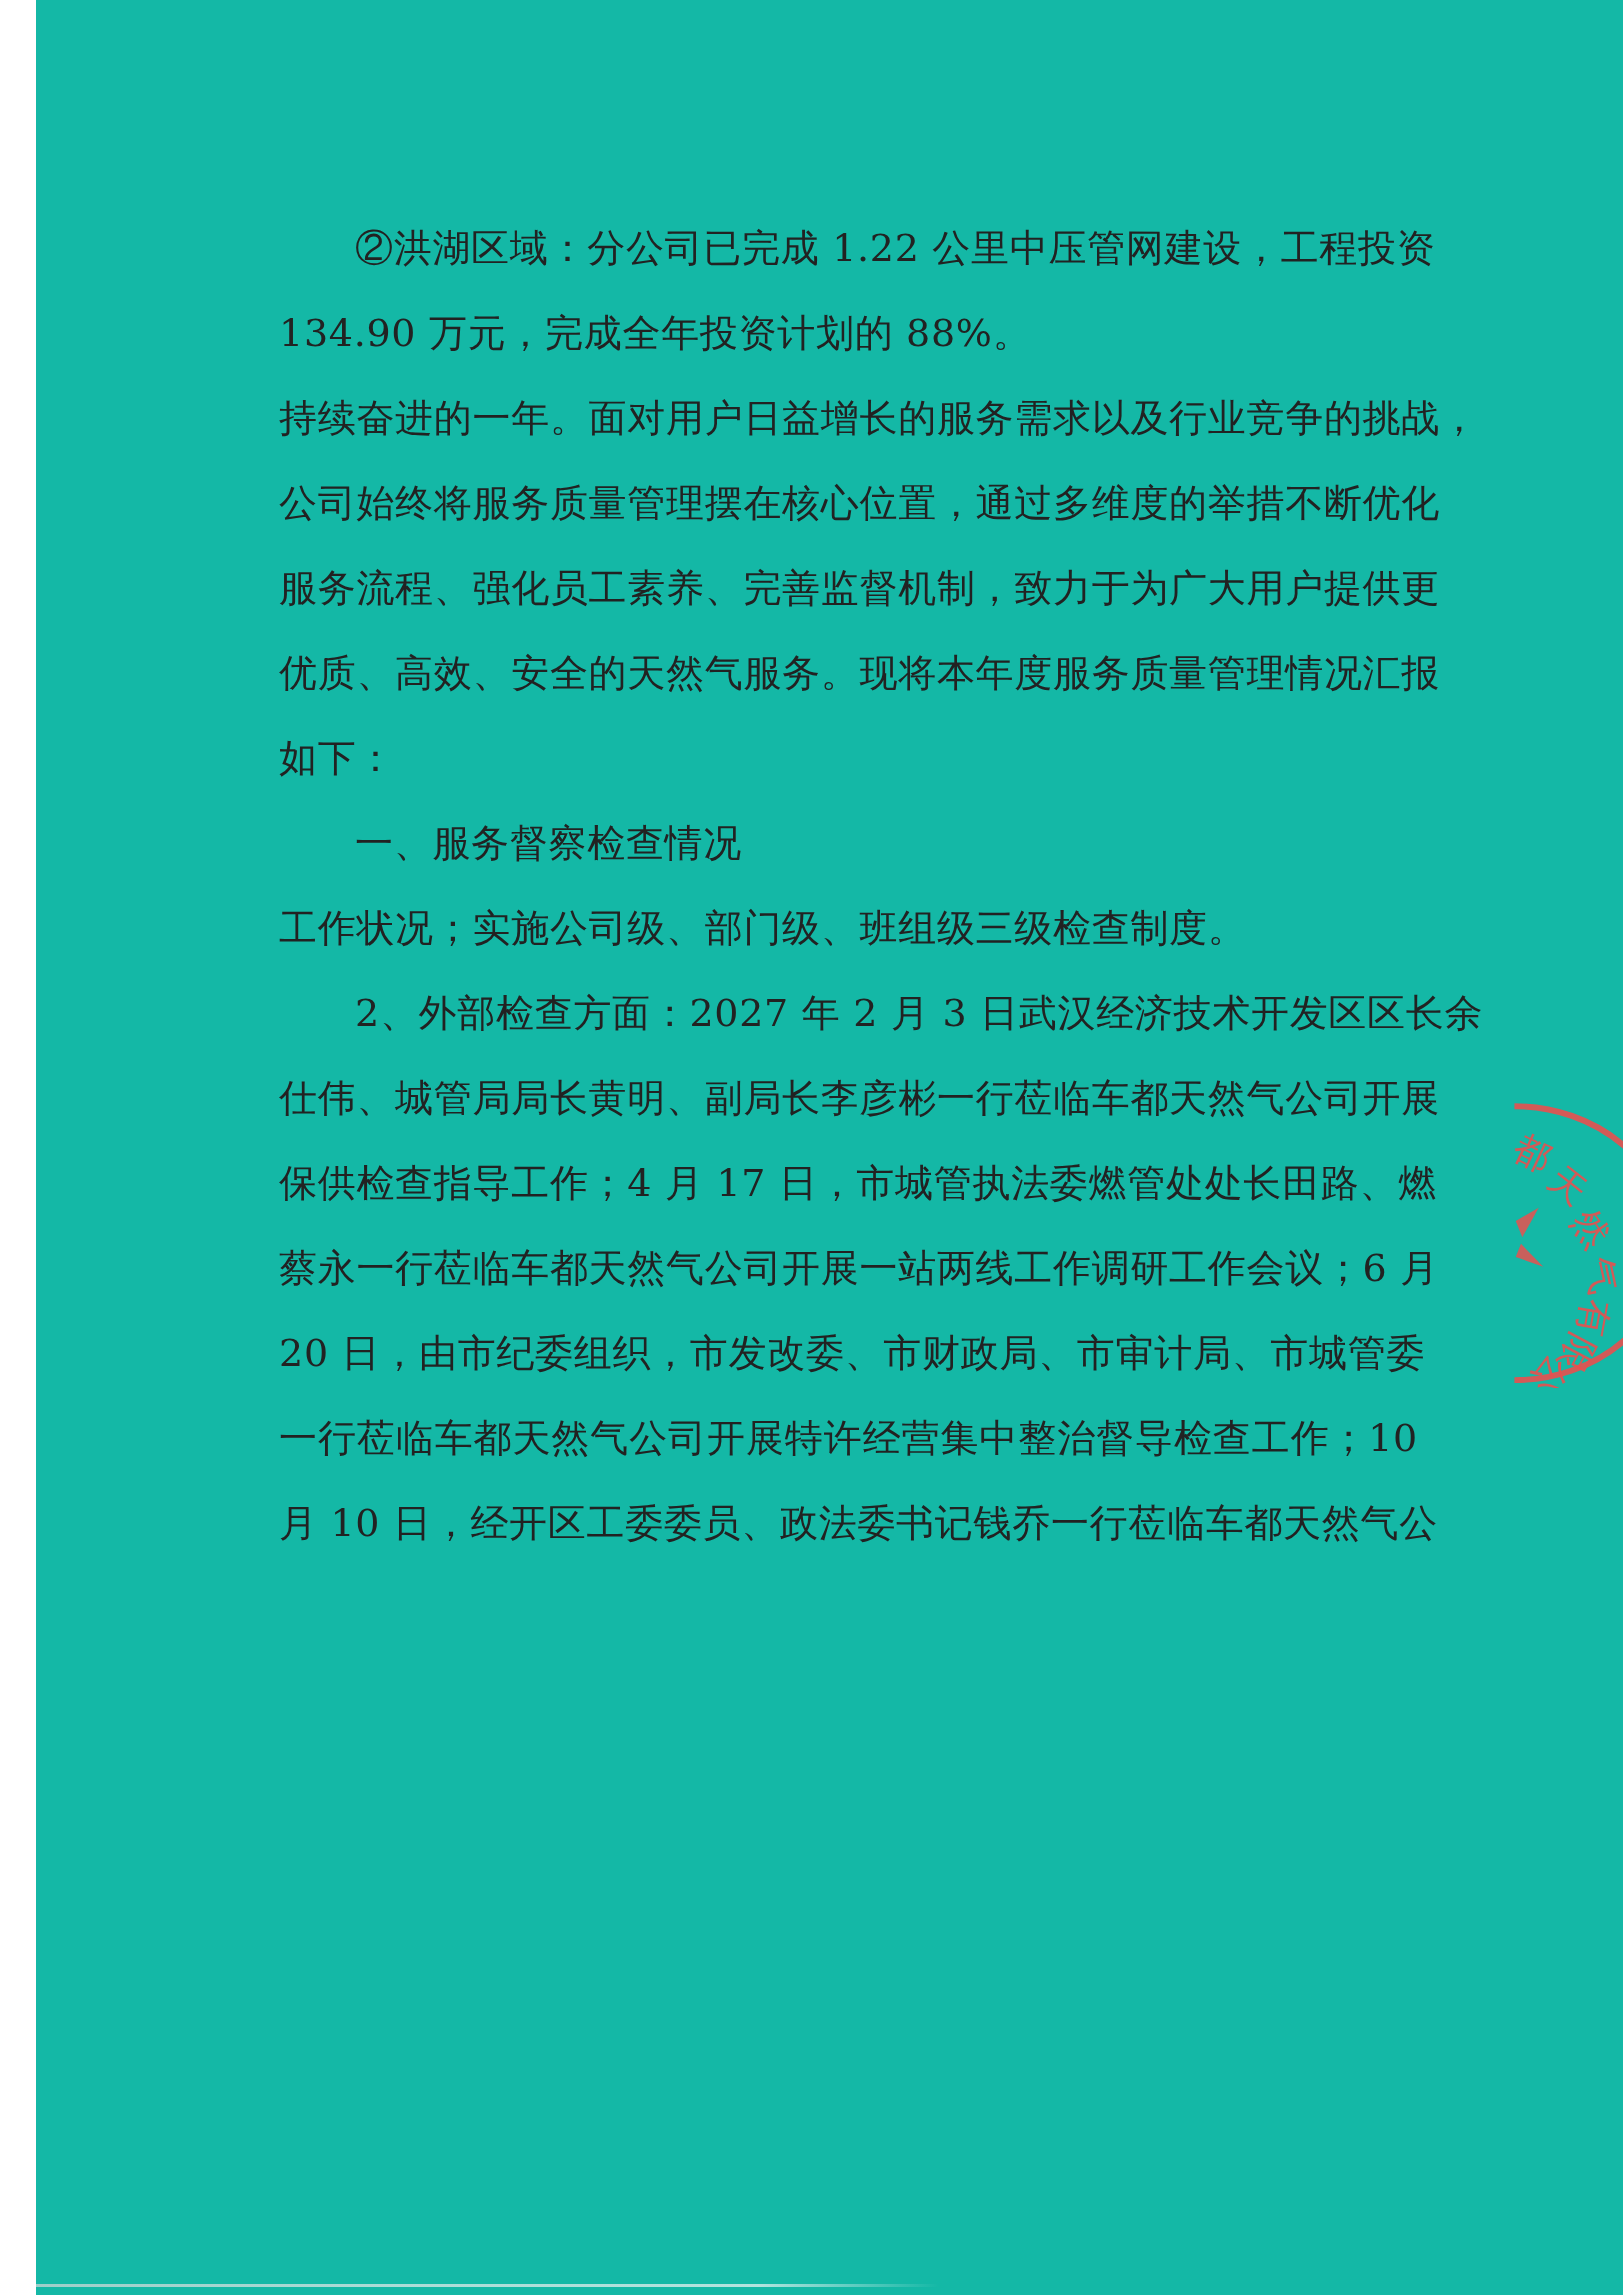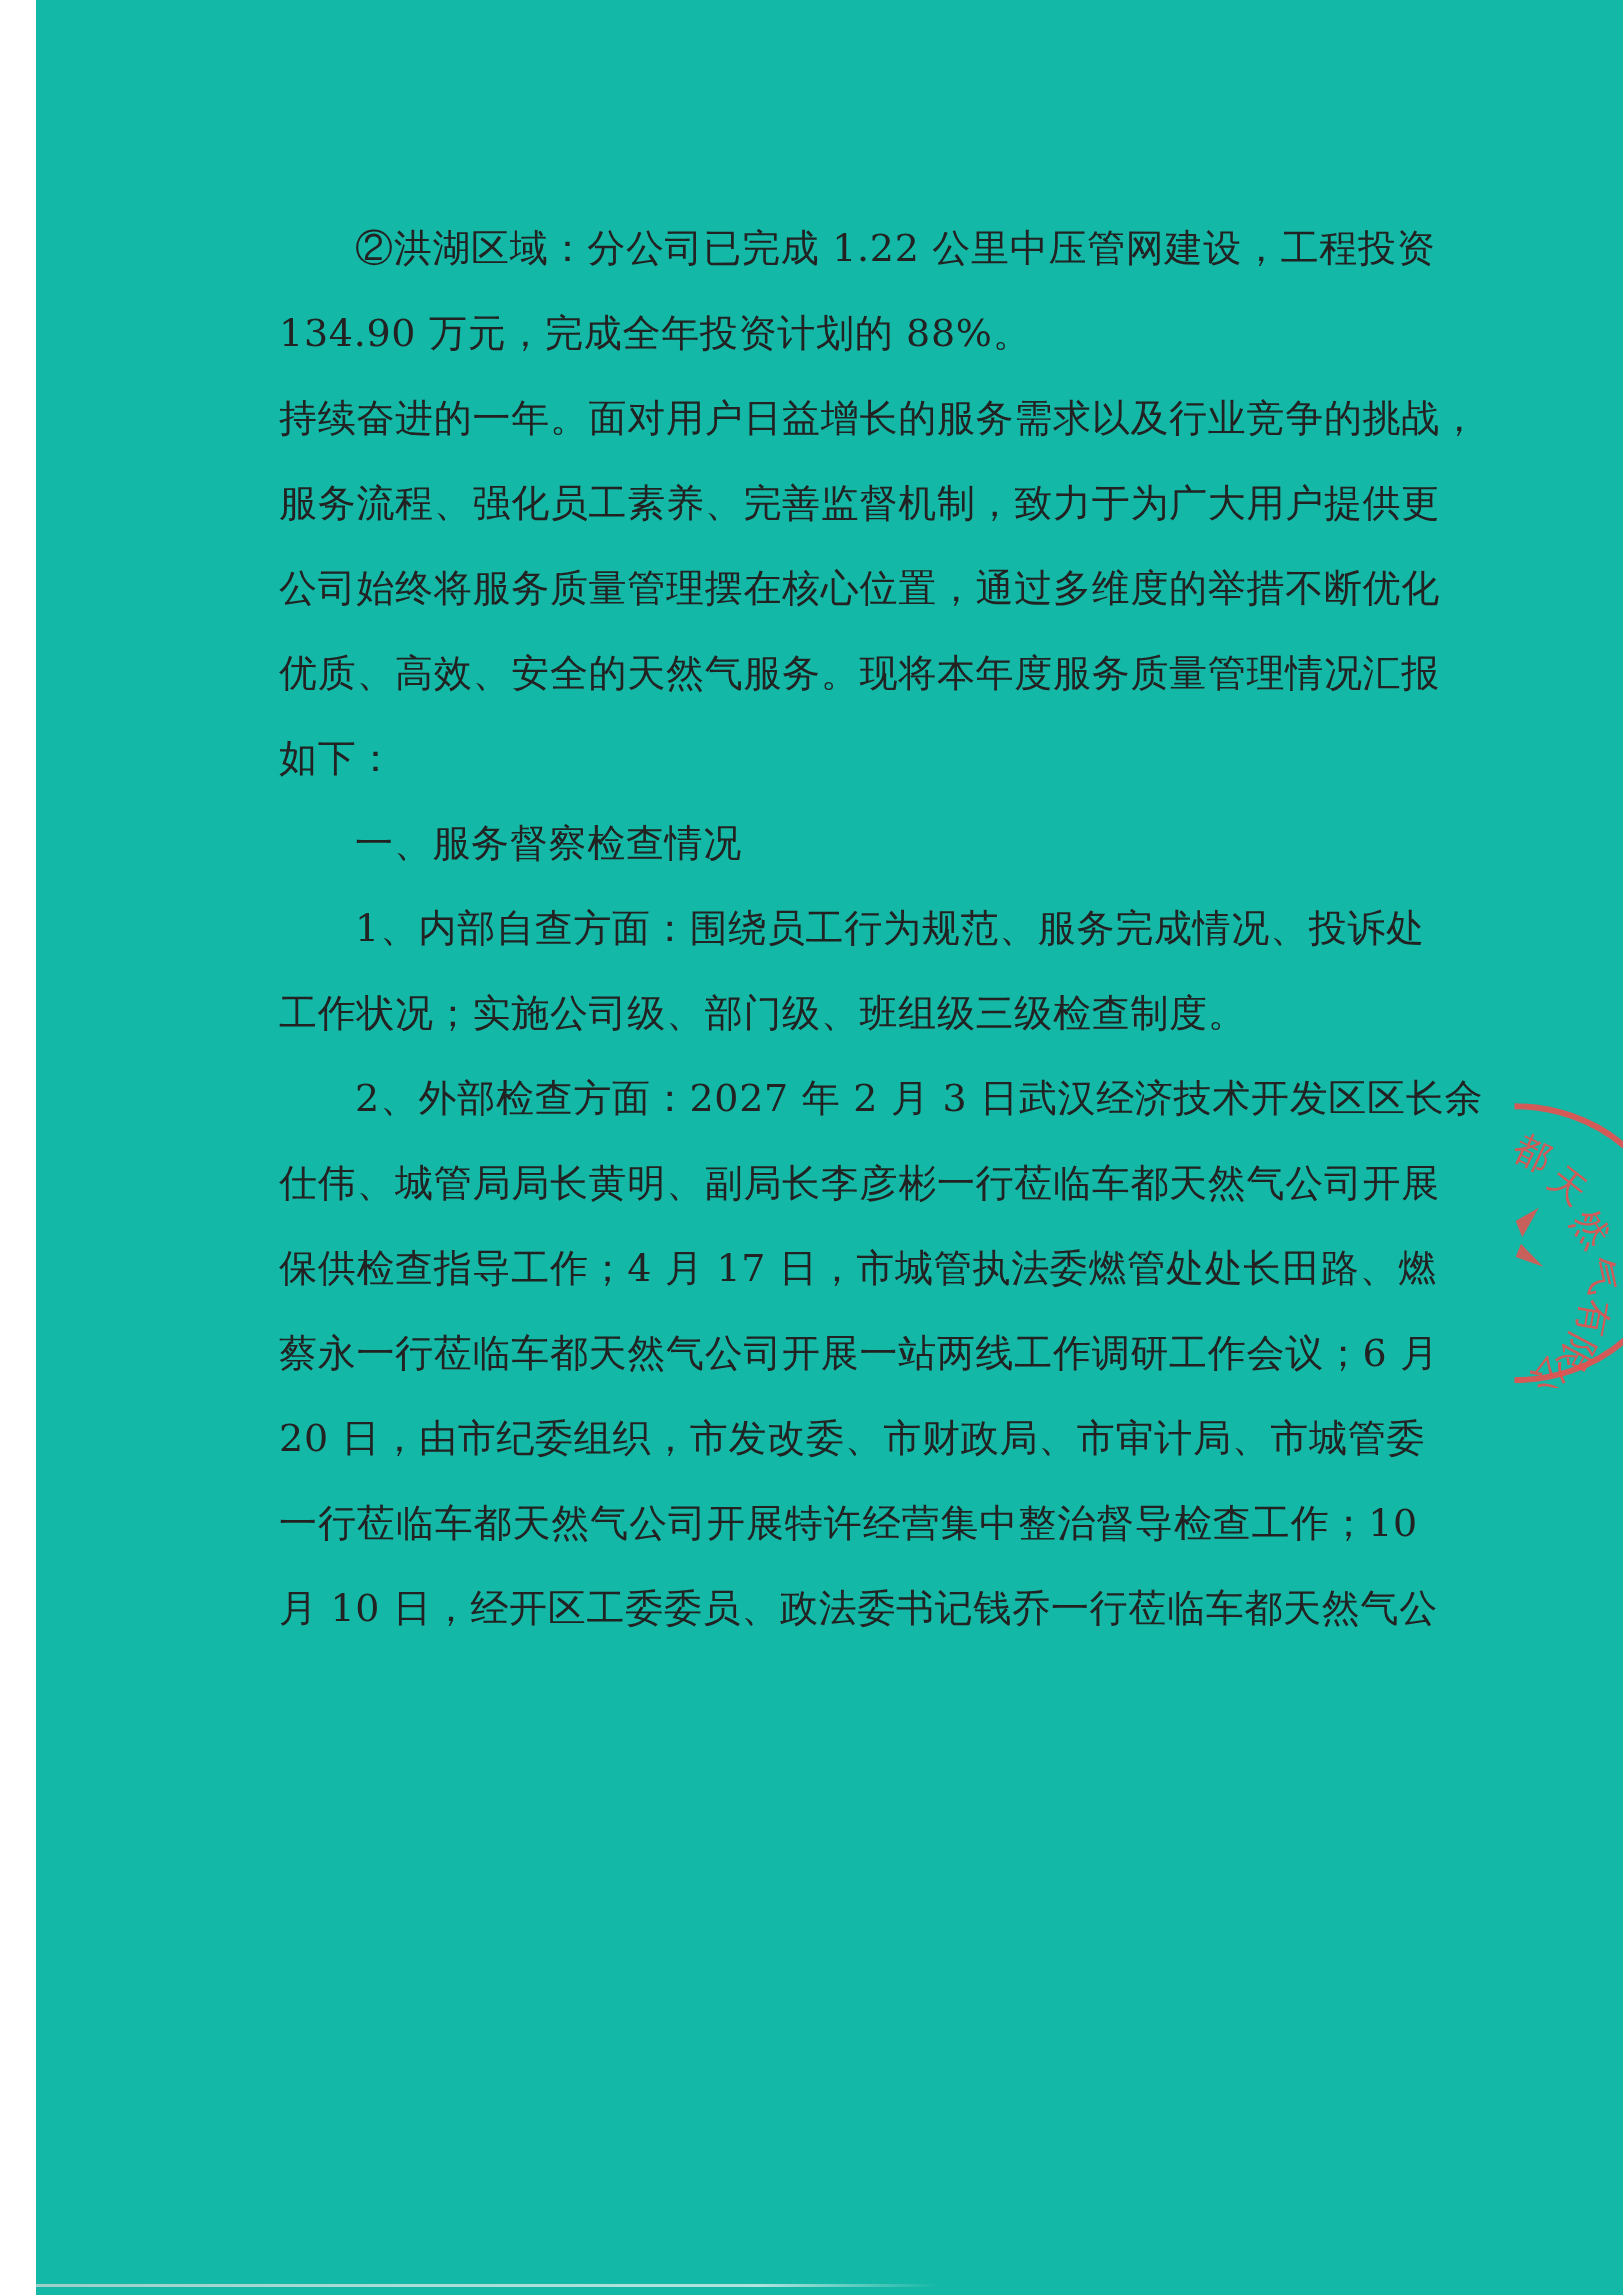--- a/index.html
+++ b/index.html
@@ -69,26 +69,25 @@
   </style>
 </head>
 <body>
 
 <div class="page">
 
   <div class="body-text">
     <div class="line indent justify">②洪湖区域：分公司已完成 1.22 公里中压管网建设，工程投资</div>
     <div class="line">134.90 万元，完成全年投资计划的 88%。</div>
     <div class="line justify">持续奋进的一年。面对用户日益增长的服务需求以及行业竞争的挑战，</div>
+    <div class="line justify">公司始终将服务质量管理摆在核心位置，通过多维度的举措不断优化</div>
     <div class="line justify">服务流程、强化员工素养、完善监督机制，致力于为广大用户提供更</div>
-    <div class="line justify">公司始终将服务质量管理摆在核心位置，通过多维度的举措不断优化</div>
     <div class="line justify">优质、高效、安全的天然气服务。现将本年度服务质量管理情况汇报</div>
     <div class="line">如下：</div>
     <div class="line indent">一、服务督察检查情况</div>
-    <div class="line indent justify">1、内部自查方面：围绕员工行为规范、服务完成情况、投诉处</div>
     <div class="line">工作状况；实施公司级、部门级、班组级三级检查制度。</div>
     <div class="line indent justify">2、外部检查方面：2027 年 2 月 3 日武汉经济技术开发区区长余</div>
     <div class="line justify">仕伟、城管局局长黄明、副局长李彦彬一行莅临车都天然气公司开展</div>
     <div class="line justify">保供检查指导工作；4 月 17 日，市城管执法委燃管处处长田路、燃</div>
     <div class="line justify">蔡永一行莅临车都天然气公司开展一站两线工作调研工作会议；6 月</div>
     <div class="line justify">20 日，由市纪委组织，市发改委、市财政局、市审计局、市城管委</div>
     <div class="line justify">一行莅临车都天然气公司开展特许经营集中整治督导检查工作；10</div>
     <div class="line justify">月 10 日，经开区工委委员、政法委书记钱乔一行莅临车都天然气公</div>
   </div>
 

